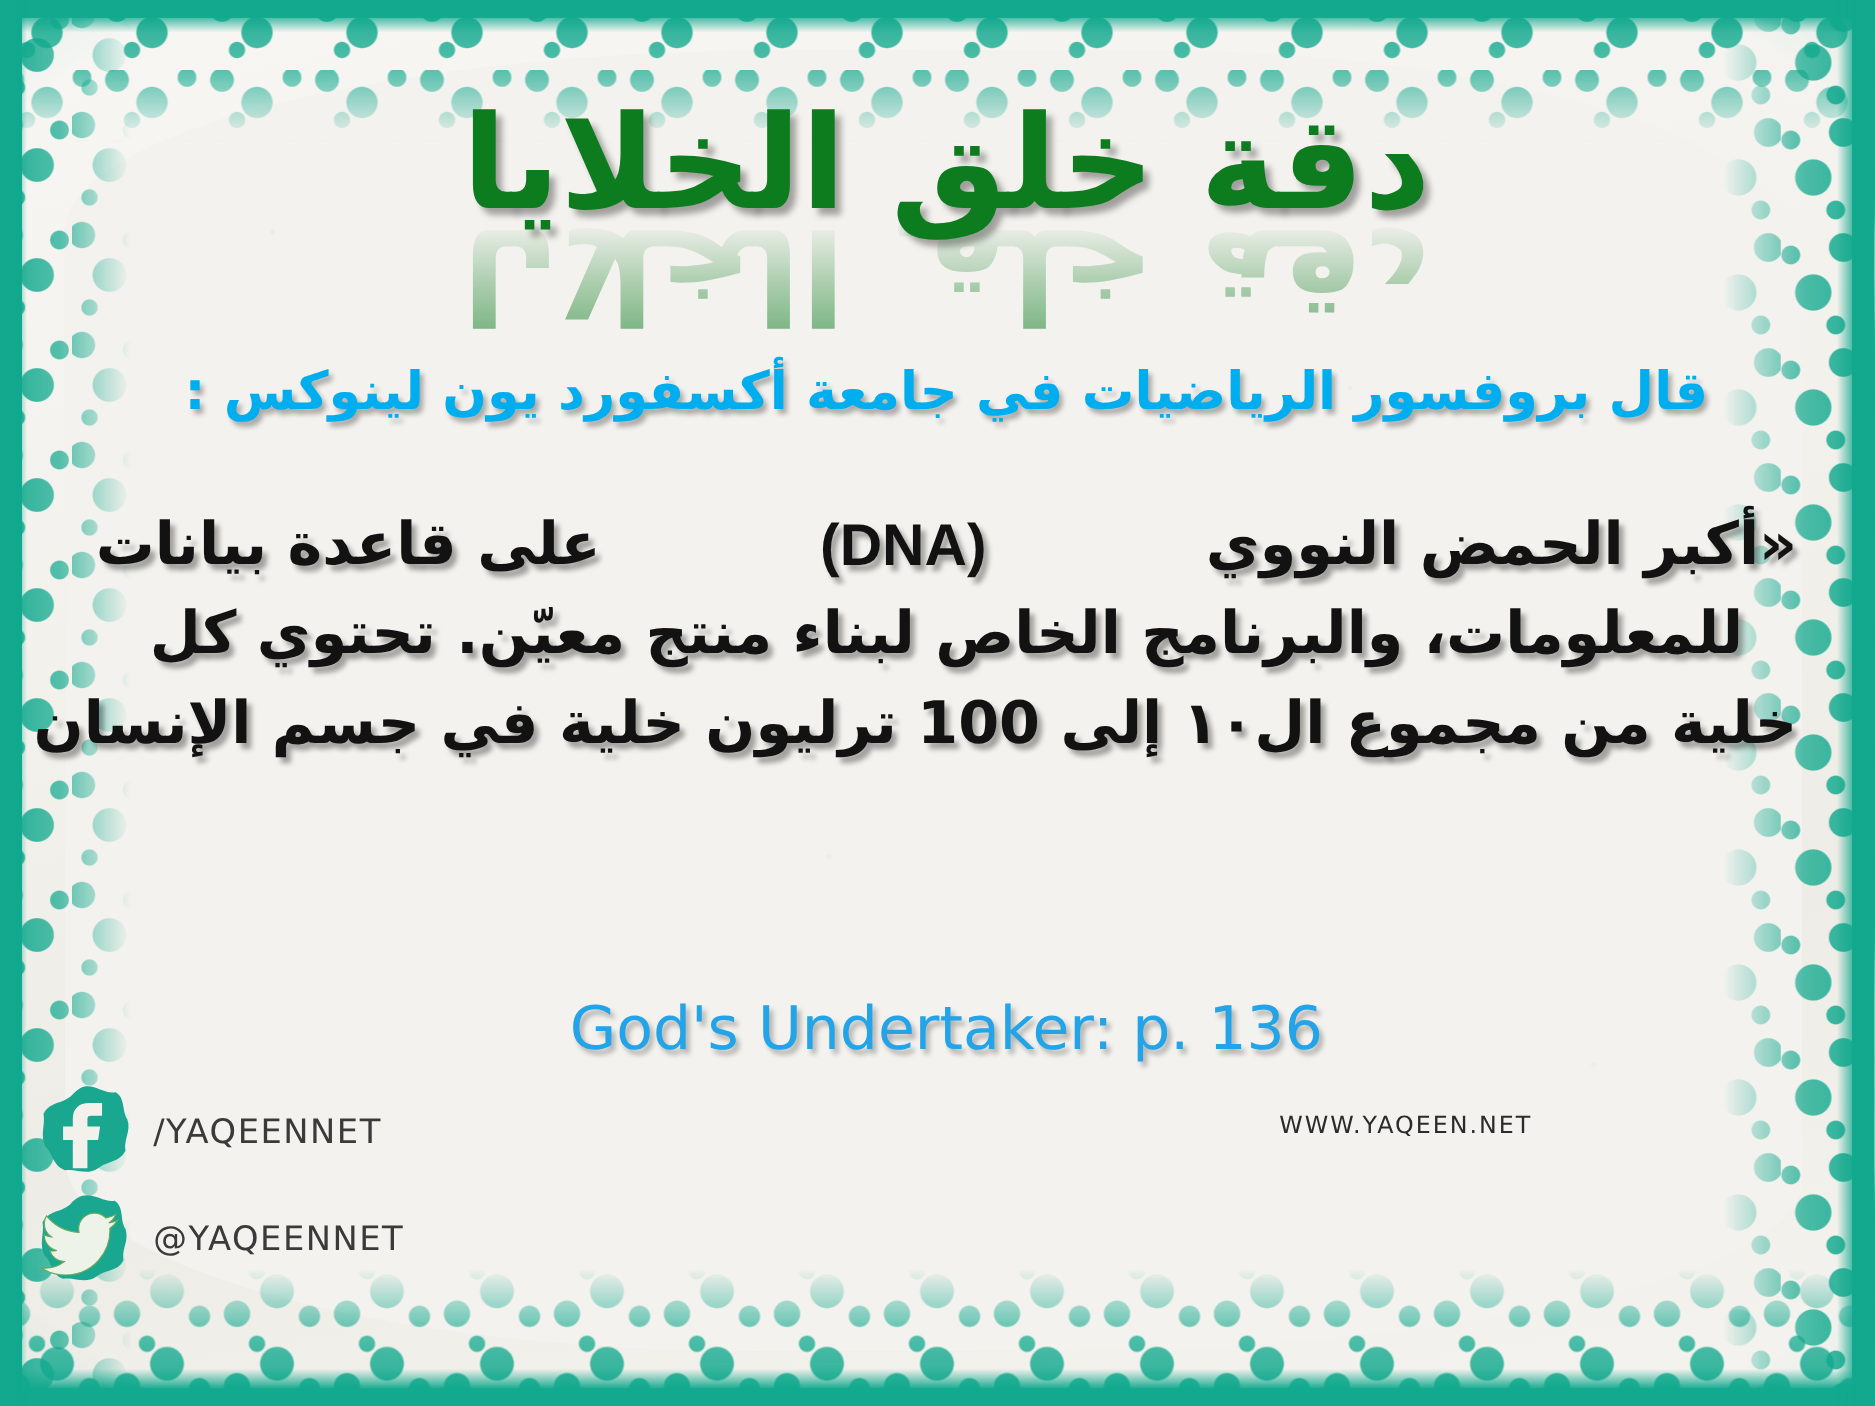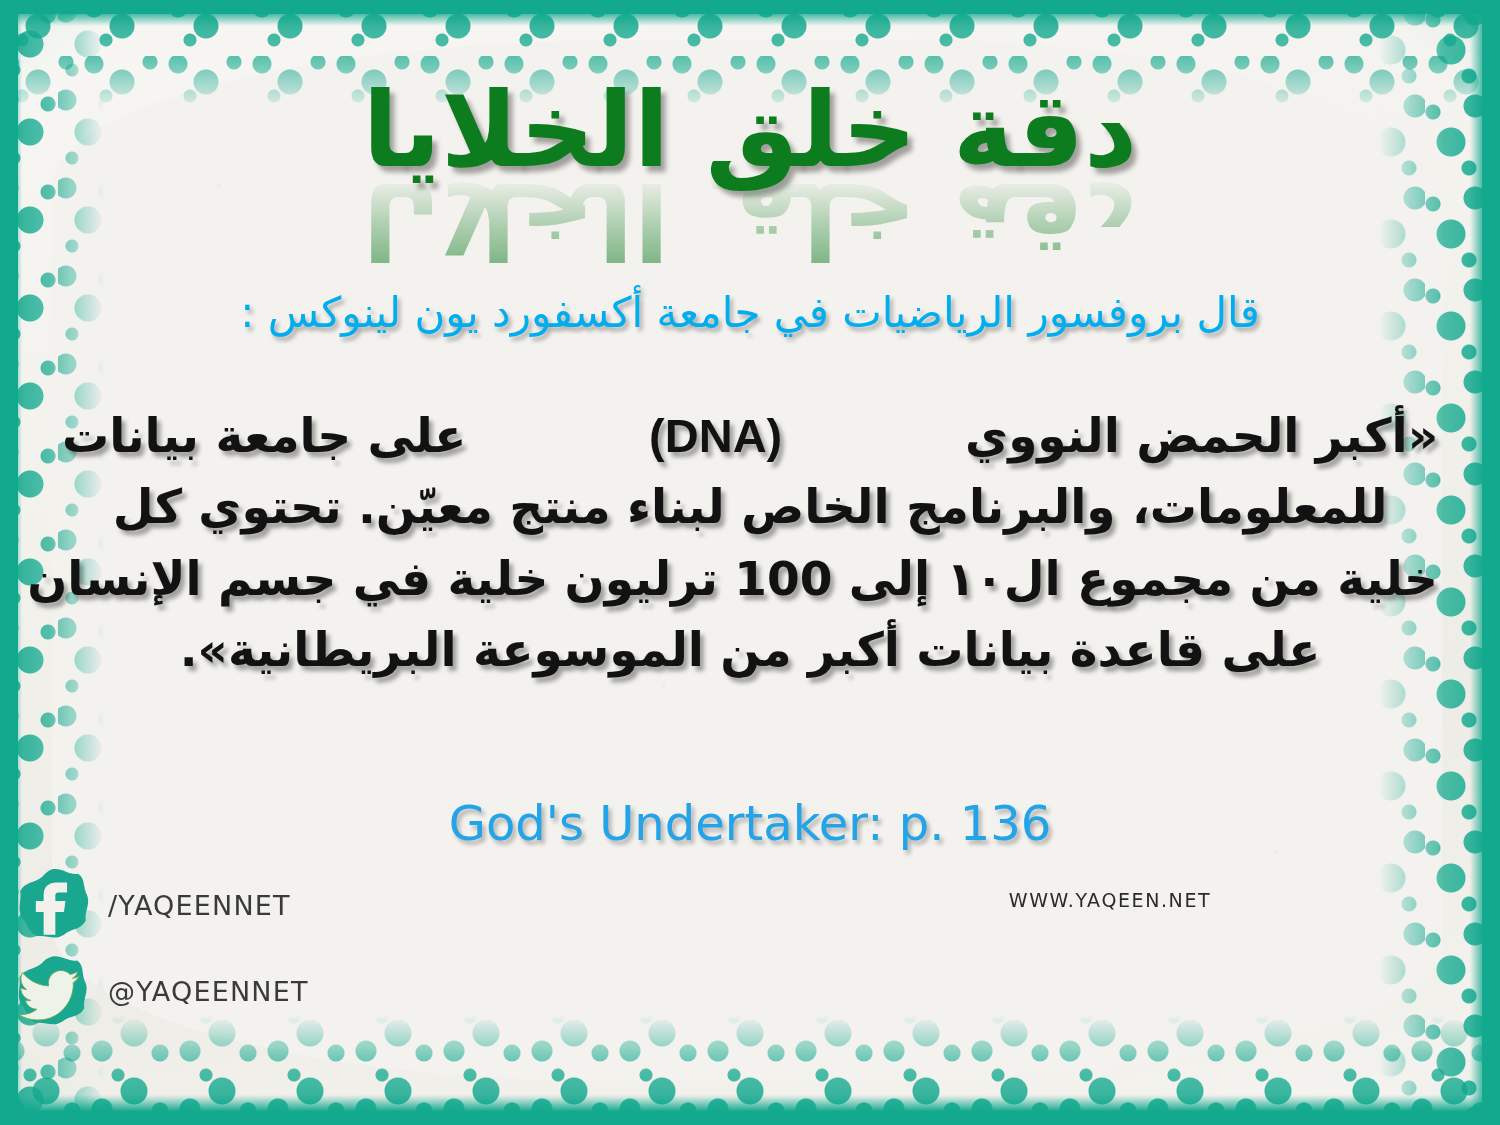--- a/index.html
+++ b/index.html
@@ -117,21 +117,21 @@
   
   .bloom{position:absolute;background:#12a98e;border-radius:50%;filter:blur(9px);opacity:.92;}
   .bl-tl{left:-90px;top:-120px;width:340px;height:300px;}
   .bl-tr{right:-110px;top:-140px;width:330px;height:330px;}
   .bl-bl{left:-120px;bottom:-140px;width:340px;height:330px;}
   .bl-br{right:-110px;bottom:-120px;width:360px;height:310px;}
   .bl-ml{left:-150px;top:420px;width:260px;height:360px;filter:blur(14px);}
   .bl-mr{right:-130px;top:250px;width:250px;height:520px;filter:blur(12px);}
 
   
-  #content{position:absolute;inset:0;}
+  #content{position:absolute;inset:0;margin-left:15px;}
 
   
   .title-wrap{
     position:absolute;top:78px;left:0;right:0;text-align:center;
     line-height:1;
   }
   .title{
     display:inline-block;
     font-family:"DejaVu Sans","Liberation Sans",sans-serif;
     font-weight:700;
@@ -154,21 +154,21 @@
             mask-image:linear-gradient(to top,transparent 8%,rgba(0,0,0,.55) 55%,#000 100%);
     filter:blur(.6px);
     pointer-events:none;
   }
 
   
   .subtitle{
     position:absolute;top:288px;left:60px;right:60px;
     text-align:center;direction:rtl;
     font-family:"DejaVu Sans","Liberation Sans",sans-serif;
-    font-weight:400;font-size:42px;
+    font-weight:700;font-size:42px;
     color:#00aeef;
     text-shadow:3px 4px 4px rgba(0,0,0,.30);
     white-space:nowrap;
   }
 
   
   .quote{
     position:absolute;top:400px;left:62px;right:62px;
     direction:rtl;text-align:justify;
     font-family:"DejaVu Sans","Liberation Sans",sans-serif;
@@ -249,25 +249,24 @@
       <span class="title">دقة خلق الخلايا</span>
       <span class="title-reflection">دقة خلق الخلايا</span>
     </div>
 
     <div class="subtitle">قال بروفسور الرياضيات في جامعة أكسفورد يون لينوكس :</div>
 
     <div class="quote">
       <span class="ln j">
         <span>«أكبر الحمض النووي</span>
         <span class="latin">(DNA)</span>
-        <span>على جامعة بيانات</span>
+        <span>على قاعدة بيانات</span>
       </span>
       <span class="ln rightish">للمعلومات، والبرنامج الخاص لبناء منتج معيّن. تحتوي كل</span>
       <span class="ln rightish">خلية من مجموع ال١٠ إلى 100 ترليون خلية في جسم الإنسان</span>
-      <span class="ln center">على قاعدة بيانات أكبر من الموسوعة البريطانية».</span>
     </div>
 
     <div class="citation">God's Undertaker: p. 136</div>
 
     <div class="social">
 
       <div class="social-row">
         <span class="social-icon">
           <svg viewBox="0 0 100 100" width="78" height="78" aria-hidden="true">
             <path d="M50 4 C62 2 70 12 82 10 C92 16 88 28 94 38 C98 50 90 58 92 70 C86 82 74 80 64 88 C52 96 42 88 30 90 C18 86 18 74 10 66 C4 54 10 44 8 32 C14 20 26 22 36 14 C41 9 45 5 50 4 Z" fill="#1aa78f"></path>

